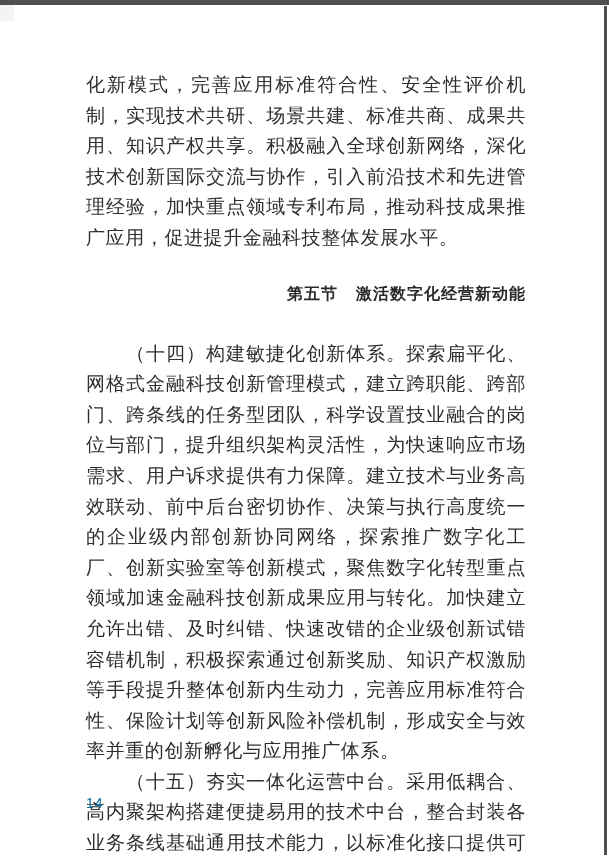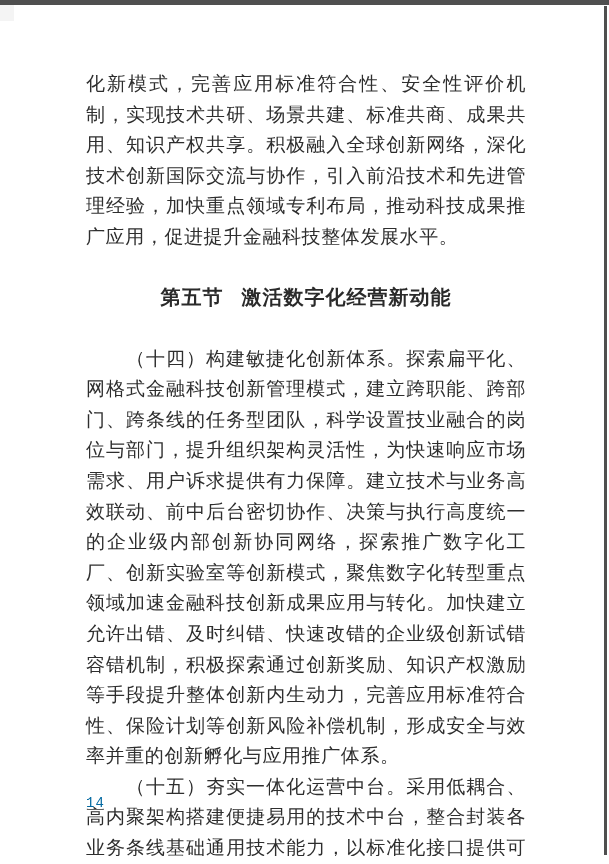--- a/index.html
+++ b/index.html
@@ -6,21 +6,21 @@
     margin: 0;
     padding: 0;
     background: #ffffff;
   }
   .page {
     position: relative;
     width: 609px;
     height: 856px;
     background: #ffffff;
     overflow: hidden;
-    font-family: Liberation Mono, monospace;
+    font-family: Liberation Sans, sans-serif;
   }
   .edge-top {
     position: absolute;
     top: 0; left: 0;
     width: 609px; height: 5px;
     background: #4f4f4f;
   }
   .edge-top-corner {
     position: absolute;
     top: 5px; left: 0;
@@ -46,23 +46,23 @@
     line-height: 30.6px;
     letter-spacing: 0.6px;
     text-align: justify;
     text-justify: inter-character;
   }
   .content p.indent {
     text-indent: 2.1em;
   }
   .section-heading {
     margin: 30px 0 34px 0;
-    font-size: 20px;
+    font-size: 16px;
     font-weight: bold;
-    text-align: center;
+    text-align: right;
     letter-spacing: 1px;
     color: #2a2a2a;
     white-space: nowrap;
   }
   .section-heading .section-label {
     margin-right: 18px;
   }
   .page-number {
     position: absolute;
     left: 86px;

